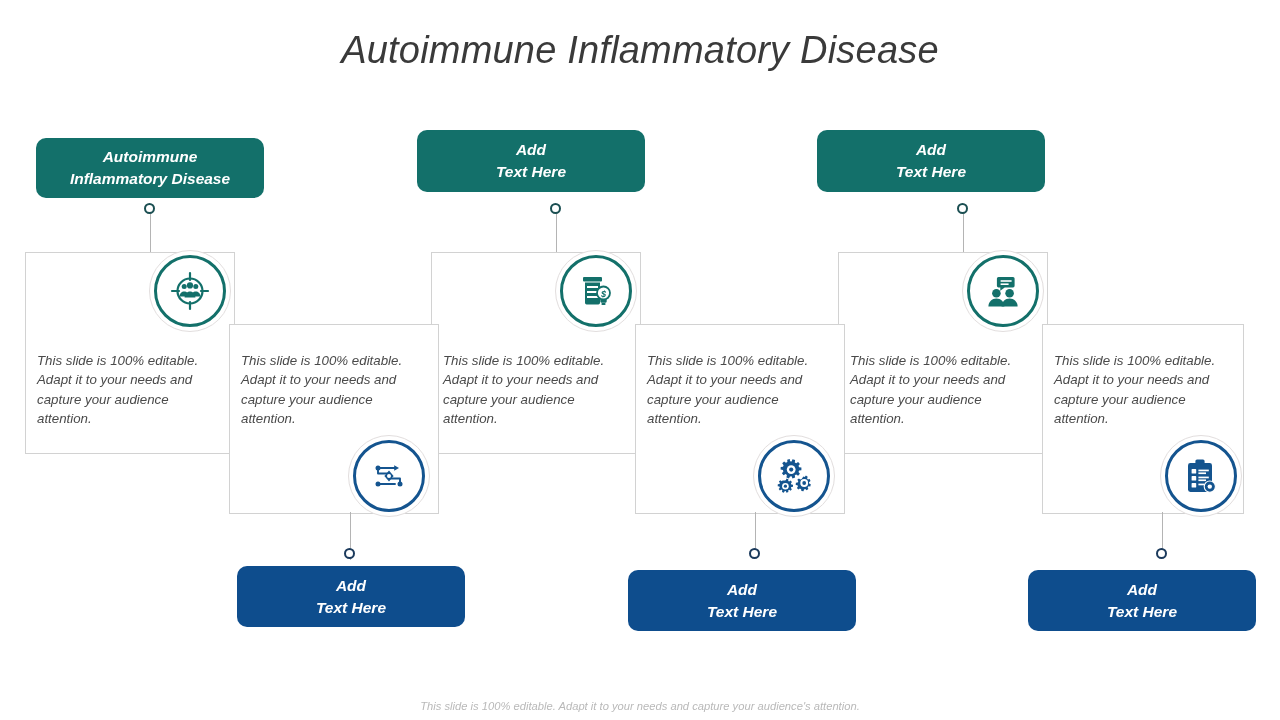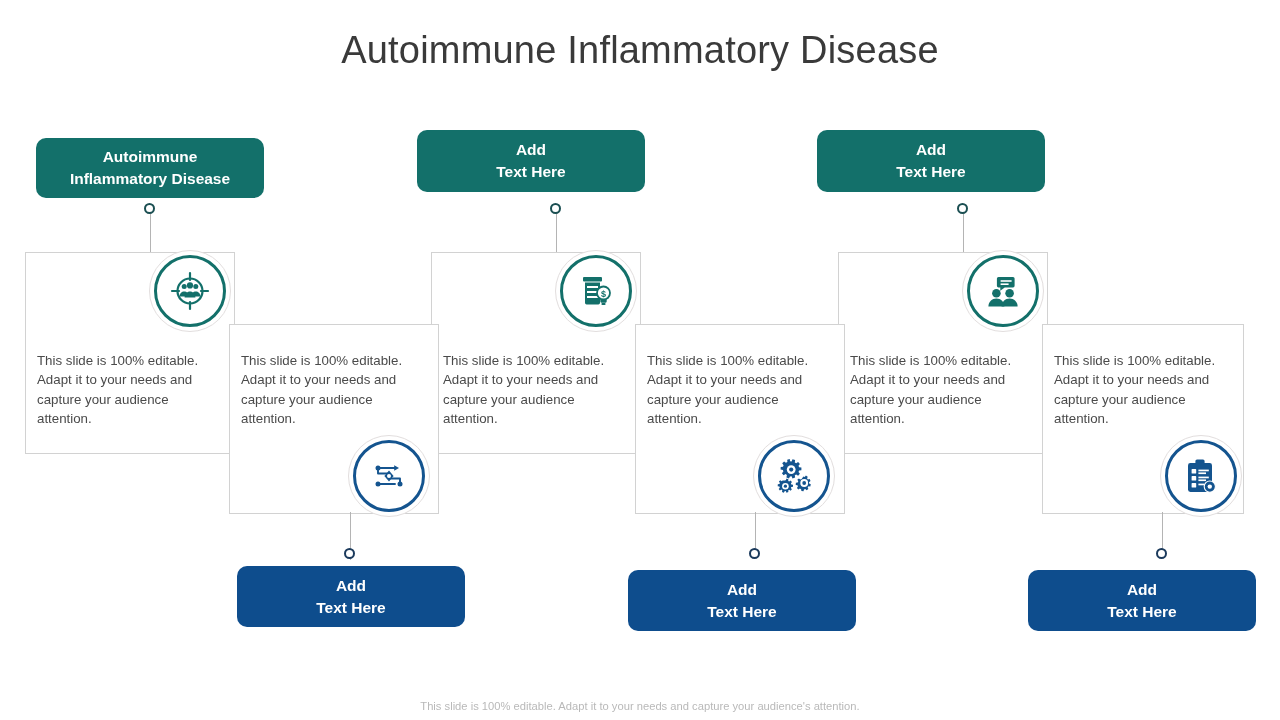--- a/index.html
+++ b/index.html
@@ -6,20 +6,21 @@
   html, body {
     width: 1280px; height: 720px;
     background: #ffffff;
     font-family: "Liberation Sans", sans-serif;
     overflow: hidden;
   }
   #slide {
     position: relative;
     width: 1167px; height: 720px;
     background: #ffffff;
+    font-style: italic;
   }
 
   
   .slide-title {
     position: absolute;
     top: 26px; left: 0; width: 1280px;
     text-align: center;
     font-size: 38px;
     font-weight: 400;
     color: #3a3a3a;

